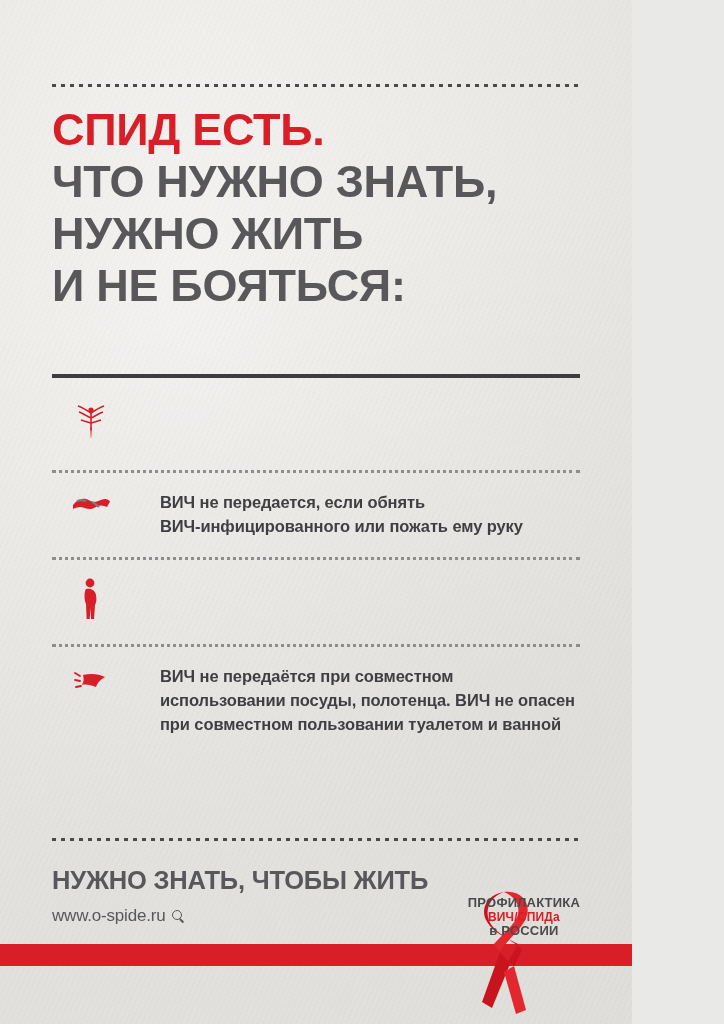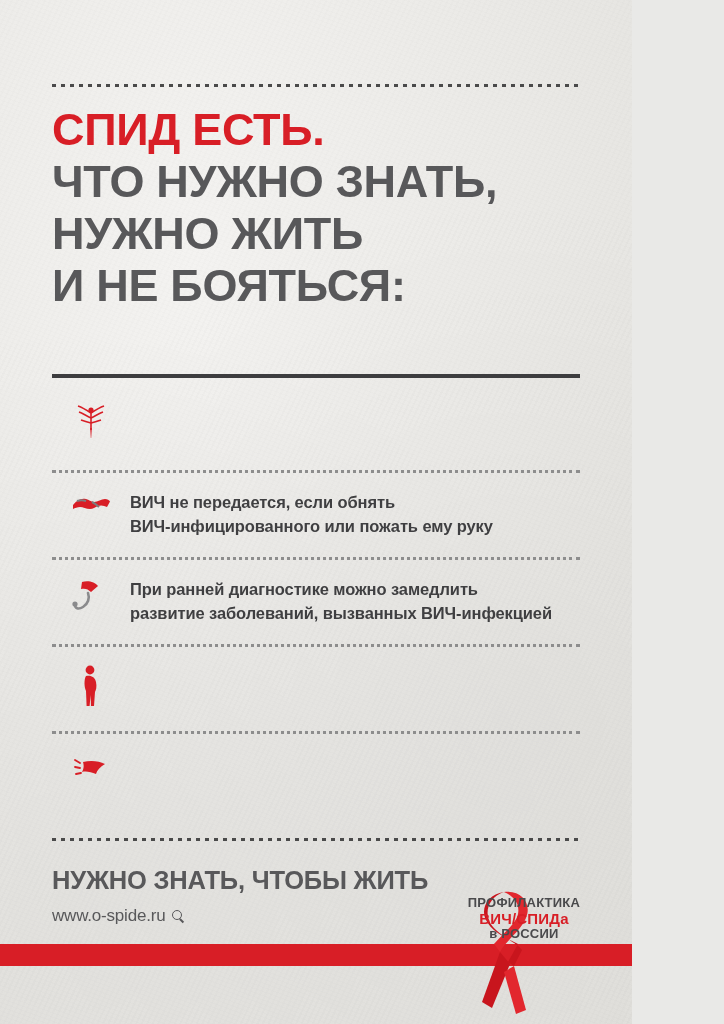--- a/index.html
+++ b/index.html
@@ -87,20 +87,21 @@
     right: 52px;
   }
   .fact {
     display: flex;
     align-items: flex-start;
     padding: 16px 0 16px 0;
     min-height: 52px;
   }
   .fact + .fact {
     border-top: 3px dotted #8d8d8d;
+    gap: 30px;
   }
   .fact-icon {
     width: 78px;
     flex: 0 0 78px;
     display: flex;
     align-items: center;
     justify-content: center;
     padding-top: 2px;
   }
   .fact-text {
@@ -193,21 +194,21 @@
     text-align: center;
     line-height: 1.12;
   }
   .logo-l1 {
     font-size: 13px;
     font-weight: bold;
     color: #4a4a4c;
     letter-spacing: .2px;
   }
   .logo-l2 {
-    font-size: 15px;
+    font-size: 12px;
     font-weight: bold;
     color: #d81e26;
     letter-spacing: .2px;
   }
   .logo-l3 {
     font-size: 13px;
     font-weight: bold;
     color: #4a4a4c;
     letter-spacing: .2px;
   }
@@ -258,51 +259,43 @@
             <path d="M21 11 C24 12.5 26 14 28 16" stroke="#7d7d7f" stroke-width="2" fill="none"></path>
             <path d="M6 10 C9 9 12 9 15 10" stroke="#7d7d7f" stroke-width="2" fill="none"></path>
           </svg>
         </div>
         <div class="fact-text">
           <span class="ln">ВИЧ не передается, если обнять</span>
           <span class="ln">ВИЧ-инфицированного или пожать ему руку</span>
         </div>
       </div>
 
-      <div class="fact">
-        <div class="fact-icon">
-          <svg width="38" height="40" viewBox="0 0 38 40" aria-hidden="true">
-            <path d="M10 4 C16 2 23 4 26 8 L19 14 C16 11 13 10 9 11 Z" fill="#d81e26"></path>
-            <path d="M16 15 C18 20 16 26 11 29 C6 32 3 30 3 27" stroke="#8a8a8c" stroke-width="2.6" fill="none" stroke-linecap="round"></path>
-            <circle cx="3" cy="26" r="2.6" fill="#8a8a8c"></circle>
-          </svg>
-        </div>
-        <div class="fact-text">
-          <span class="ln">При ранней диагностике можно замедлить</span>
-          <span class="ln">развитие заболеваний, вызванных ВИЧ-инфекцией</span>
-        </div>
-      </div>
 
       <div class="fact">
         <div class="fact-icon">
           <svg width="26" height="42" viewBox="0 0 26 42" aria-hidden="true">
             <circle cx="12" cy="5" r="4.4" fill="#d81e26"></circle>
             <path d="M8 11 C13 10 17 12 18 17 C19 22 18 25 17 27 L16 41 L13 41 L12.6 30 L11.6 41 L8.6 41 L8 26 C6 22 6 14 8 11 Z" fill="#d81e26"></path>
           </svg>
         </div>
         <div class="fact-text">
         </div>
       </div>
 
       <div class="fact">
         <div class="fact-icon">
           <svg width="36" height="36" viewBox="0 0 36 36" aria-hidden="true">
             <path d="M10 10 C18 8 26 9 32 12 C27 15 24 18 23 22 C18 20 13 19 9 20 C11 17 11 13 10 10 Z" fill="#d81e26"></path>
             <path d="M2 8 L7 11 M2 15 L7 16 M3 22 L8 21" stroke="#d81e26" stroke-width="1.8" stroke-linecap="round"></path>
           </svg>
+        </div>
+        <div class="fact-text">
+          <span class="ln">ВИЧ не передаётся при совместном</span>
+          <span class="ln">использовании посуды, полотенца. ВИЧ не опасен</span>
+          <span class="ln">при совместном пользовании туалетом и ванной</span>
         </div>
       </div>
 
     </div>
 
     <div class="dots-bottom"></div>
 
     <div class="slogan">НУЖНО ЗНАТЬ, ЧТОБЫ ЖИТЬ</div>
 
     <div class="site">

